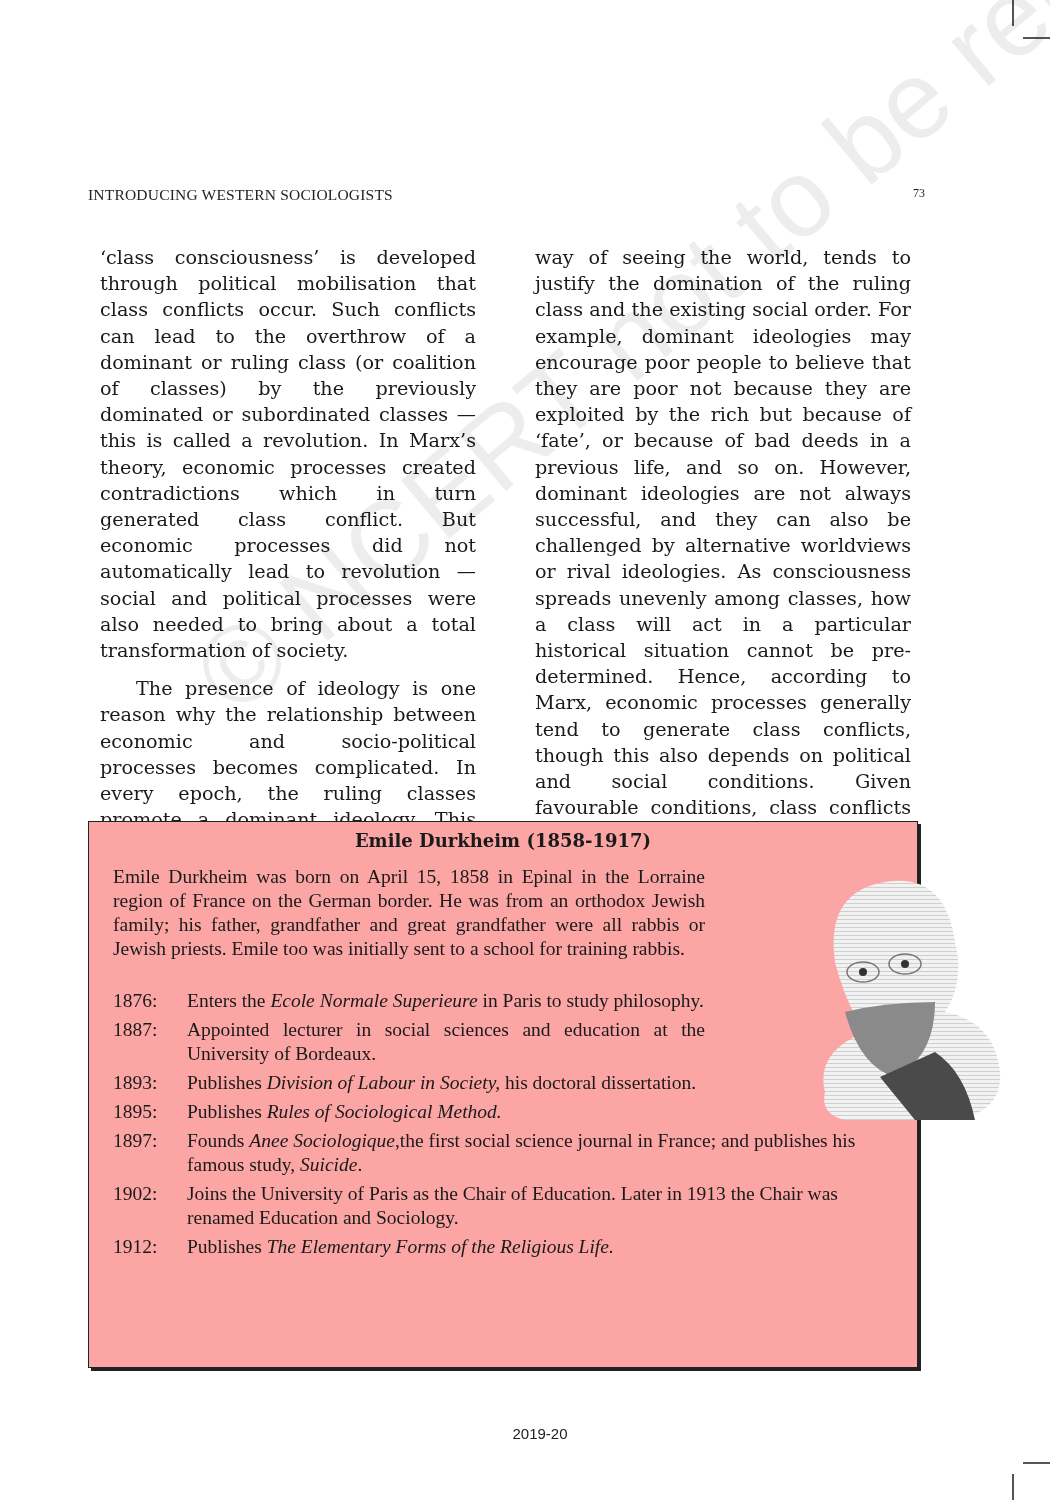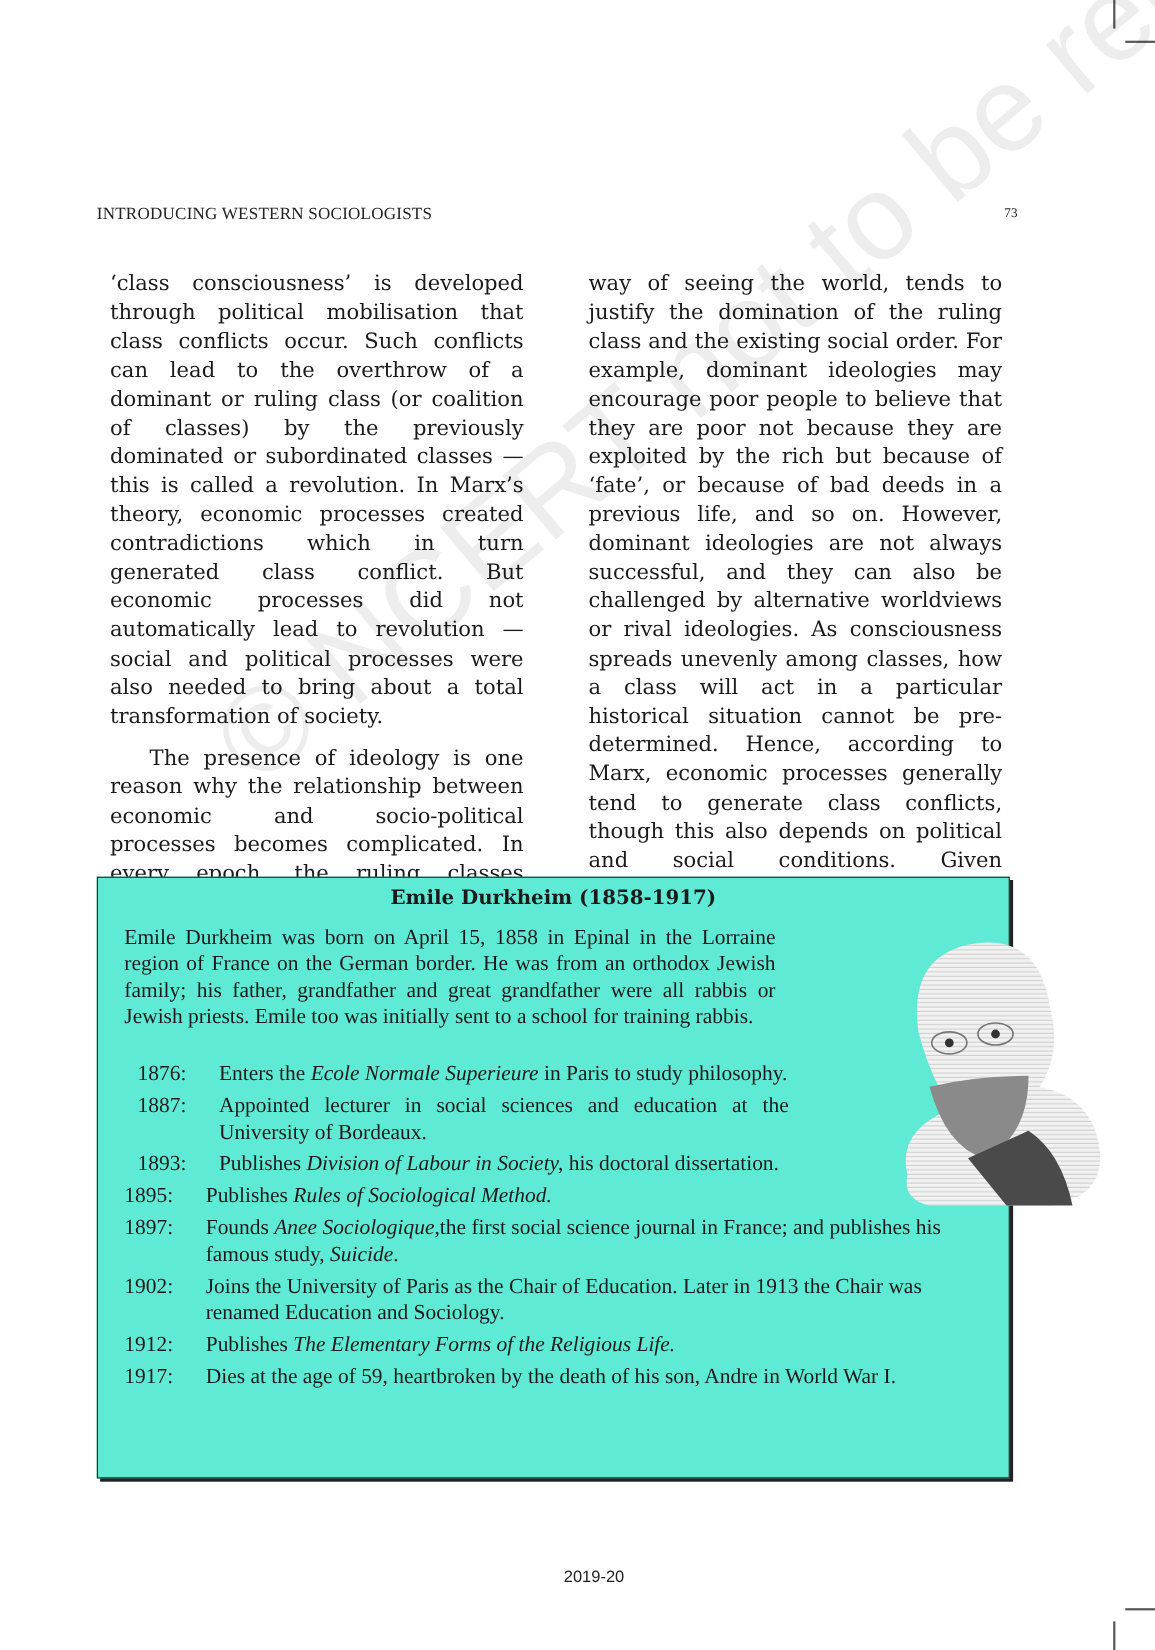--- a/index.html
+++ b/index.html
@@ -9,34 +9,34 @@
     .running-head { position: absolute; top: 186px; left: 88px; font-family: "Liberation Serif", serif;
                     font-size: 15.5px; letter-spacing: 0.2px; color: #222; }
     .page-num { position: absolute; top: 186px; right: 125px; font-family: "Liberation Serif", serif;
                 font-size: 12px; color: #222; }
     .col { position: absolute; top: 233px; width: 400px; font-size: 19.2px; line-height: 26.2px;
            text-align: justify; }
     .col p { margin: 12px; }
     .col p.indent { text-indent: 36px; }
     .col-left { left: 88px; }
     .col-right { left: 523px; }
-    .box { position: absolute; left: 88px; top: 797px; width: 830px; height: 547px;
-           background: #5eead4; border: 1.5px solid #222; box-shadow: 3px 3px 0 #222;
+    .box { position: absolute; left: 88px; top: 821px; width: 830px; height: 547px;
+           background: #fca5a5; border: 1.5px solid #222; box-shadow: 3px 3px 0 #222;
            box-sizing: border-box; font-family: "Liberation Serif", serif; }
     .box-title { position: absolute; top: 8px; left: 0; width: 100%; text-align: center;
                  font-weight: bold; font-size: 18px; font-family: "DejaVu Serif", serif; }
     .box-intro { position: absolute; top: 43px; left: 24px; width: 592px; font-size: 19.5px;
                  line-height: 24px; text-align: justify; }
     .timeline { position: absolute; left: 24px; top: 167px; width: 790px; font-size: 19.5px;
                 line-height: 24px; }
     .tl-item { display: flex; margin-bottom: 5px; }
     .tl-item.narrow .tl-text { width: 516px; }
     .tl-year { width: 74px; flex: none; }
     .tl-text { flex: 1; }
-    .tl-item.narrow { width: 592px; margin-left: 12px; }
+    .tl-item.narrow { width: 592px; }
     .tl-item.narrow .tl-text { text-align: justify; }
     .photo { position: absolute; left: 716px; top: 30px; width: 200px; height: 270px; }
     .footer { position: absolute; top: 1425px; left: 0; width: 100%; text-align: center;
               font-family: "Liberation Sans", sans-serif; font-size: 15px; color: #222; padding-left: 15px; }
     .watermark { position: absolute; left: 170px; top: 640px; font-family: "Liberation Sans", sans-serif;
                  font-size: 110px; color: rgba(0,0,0,0.07); transform: rotate(-40deg);
                  transform-origin: left top; white-space: nowrap; pointer-events: none; }
     i { font-style: italic; }
   </style>
 </head>
@@ -101,22 +101,18 @@
       <span class="tl-text"><span>Founds </span><i>Anee Sociologique</i><span>,the first social science journal in France; and publishes his famous study, </span><i>Suicide</i><span>.</span></span>
     </div>
     <div class="tl-item">
       <span class="tl-year">1902:</span>
       <span class="tl-text"><span>Joins the University of Paris as the Chair of Education.  Later in 1913 the Chair was renamed Education and Sociology.</span></span>
     </div>
     <div class="tl-item">
       <span class="tl-year">1912:</span>
       <span class="tl-text"><span>Publishes </span><i>The Elementary Forms of the Religious Life.</i></span>
     </div>
-    <div class="tl-item">
-      <span class="tl-year">1917:</span>
-      <span class="tl-text"><span>Dies at the age of 59, heartbroken by the death of his son, Andre in World War I.</span></span>
-    </div>
   </div>
 </div>
 
 <div class="watermark">© NCERT not to be republished</div>
 
 <div class="footer">2019-20</div>
 
 </body></html>

